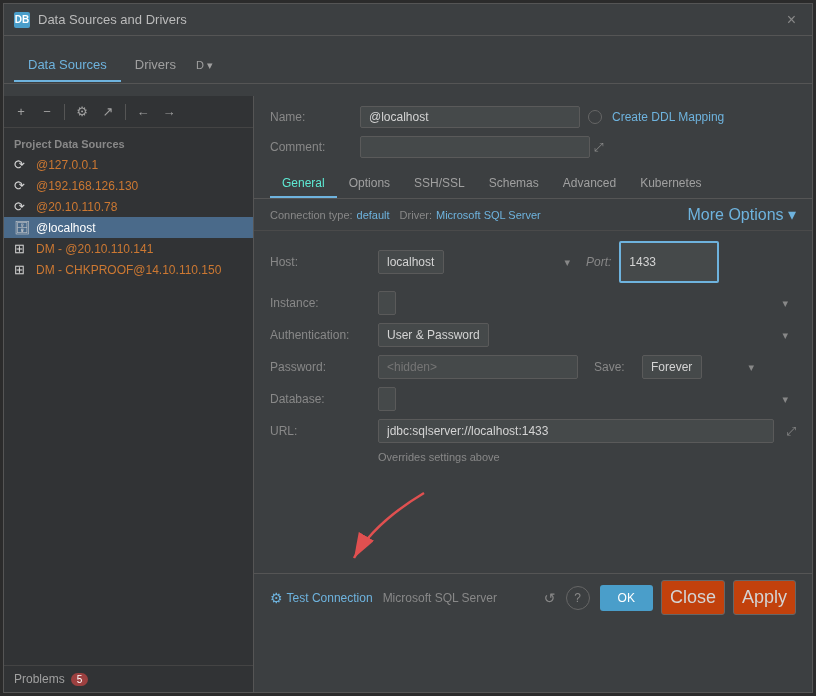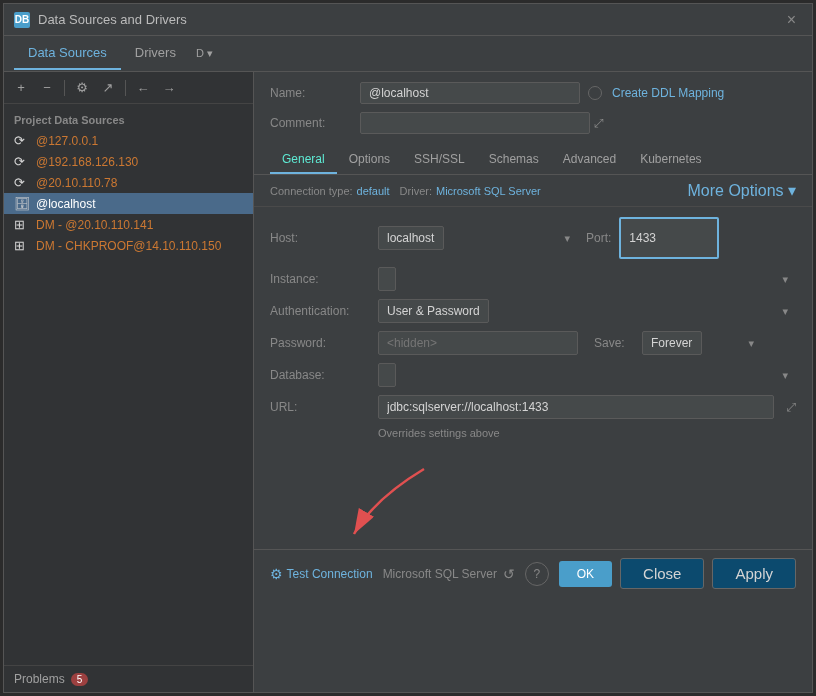--- a/index.html
+++ b/index.html
@@ -16,20 +16,21 @@
       overflow: hidden;
     }
     .dialog {
       width: 810px;
       height: 690px;
       background: #3c3f41;
       border: 1px solid #555;
       display: flex;
       flex-direction: column;
       position: relative;
+      gap: 12px;
     }
     .title-bar {
       background: #3c3f41;
       border-bottom: 1px solid #555;
       display: flex;
       align-items: center;
       padding: 6px 10px;
       height: 32px;
     }
     .title-bar-icon {
@@ -299,21 +300,21 @@
       right: 8px;
       top: 50%;
       transform: translateY(-50%);
       color: #888;
       pointer-events: none;
       font-size: 11px;
     }
     .port-group {
       display: flex; align-items: center; gap: 8px;
     }
-    .port-label { color: #888; font-size: 12px; }
+    .port-label { color: #888; font-size: 12px; font-style: italic; }
     .port-input {
       background: #45494a;
       border: 2px solid #6eb3de;
       color: #d4d4d4;
       padding: 12px 8px;
       font-size: 12px;
       outline: none;
       border-radius: 2px;
       width: 100px;
     }
@@ -371,27 +372,27 @@
     .btn-ok {
       background: #4a9eca;
       color: #fff;
       border: none;
       padding: 6px 18px;
       border-radius: 3px;
       cursor: pointer;
       font-size: 12px;
     }
     .btn-secondary {
-      background: #0c4a6e;
+      background: #c2410c;
       color: #d4d4d4;
       border: 1px solid #666;
-      padding: 6px 22px;
+      padding: 6px 8px;
       border-radius: 3px;
       cursor: pointer;
-      font-size: 15px;
+      font-size: 18px;
     }
 
     .help-btn {
       width: 24px; height: 24px;
       border-radius: 50%;
       border: 1px solid #666;
       display: flex; align-items: center; justify-content: center;
       color: #888; cursor: pointer; font-size: 12px;
       margin-right: 10px;
     }

